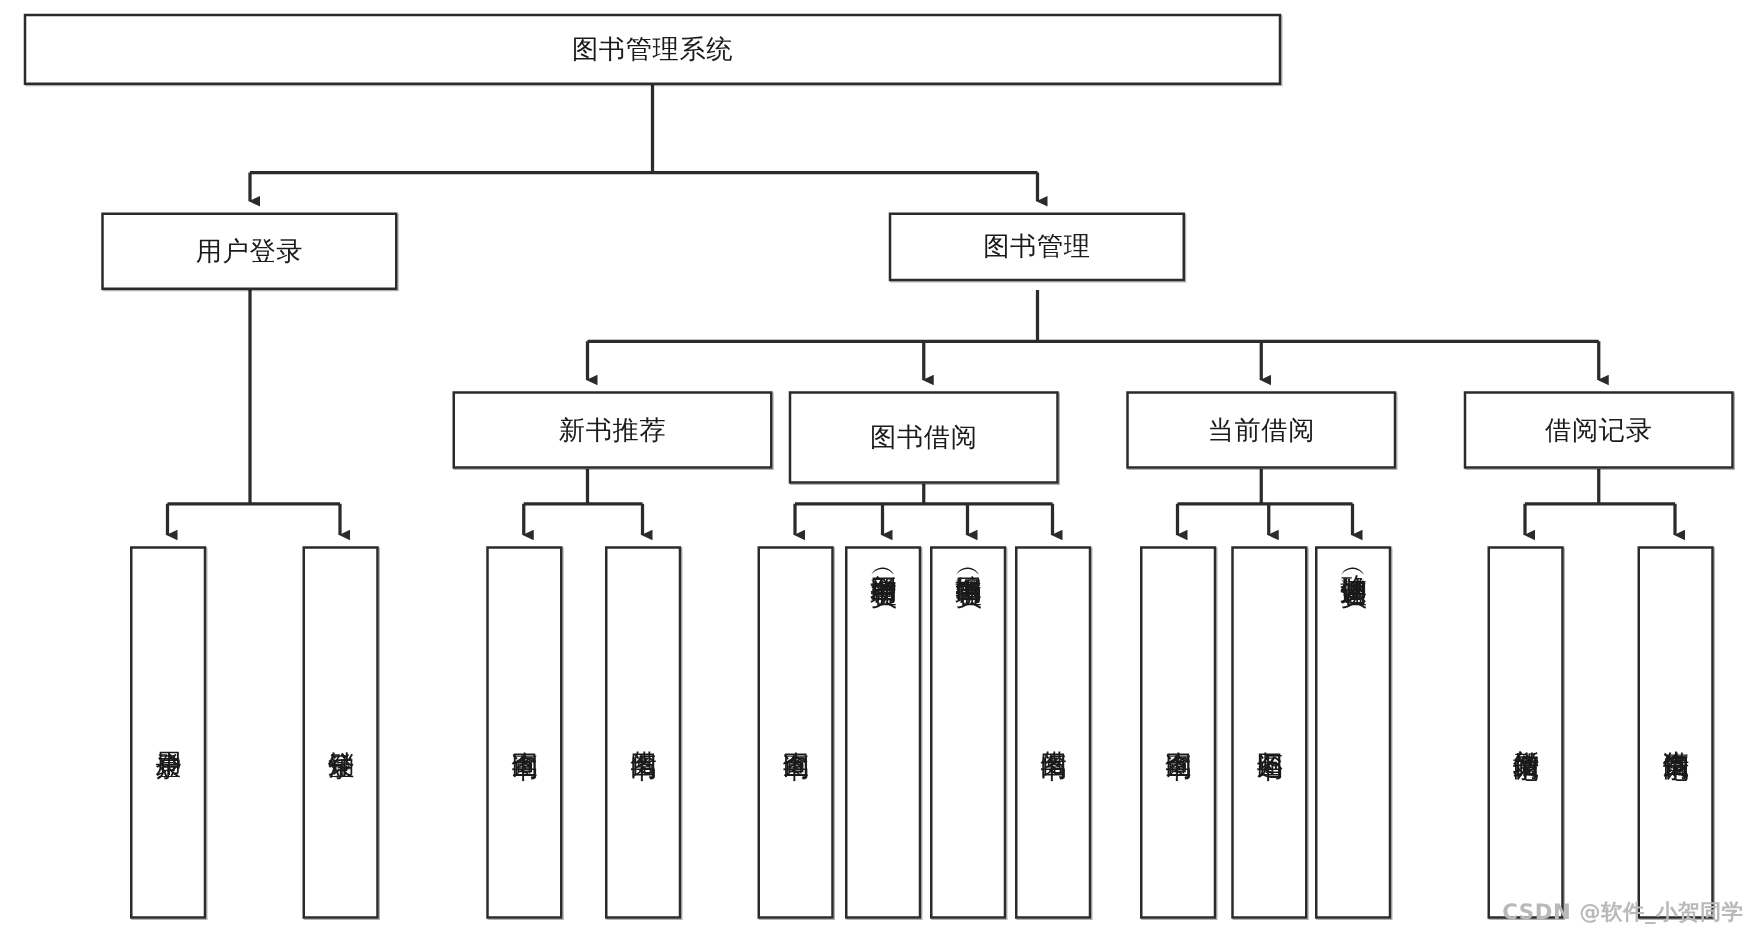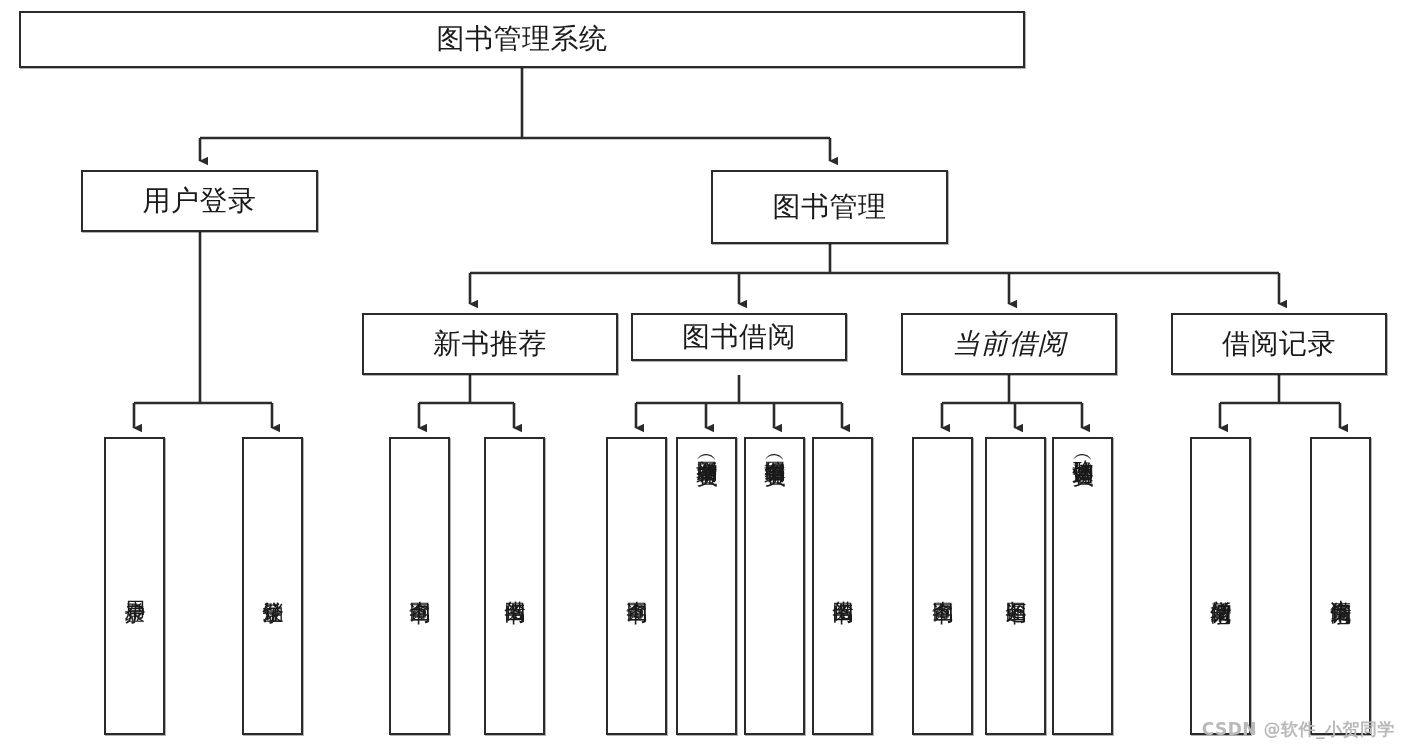--- a/index.html
+++ b/index.html
@@ -33,21 +33,21 @@
     background: #ffffff;
     border: 2px solid #2b2b2b;
     box-shadow: 1px 1px 0 rgba(0,0,0,0.30);
     display: flex;
     align-items: center;
     justify-content: center;
     overflow: hidden;
   }
   .node-label {
     color: #1a1a1a;
-    font-size: 28px;
+    font-size: 21px;
     line-height: 1.15;
     letter-spacing: 0.5px;
     white-space: nowrap;
     text-align: center;
   }
   .node.vertical {
     align-items: flex-start;
     justify-content: center;
     padding-top: 0;
   }
@@ -132,31 +132,31 @@
     </g>
   </svg>
 
   <div class="node" style="left: 19px; top: 11px; width: 1006px; height: 57px;">
     <span class="node-label">图书管理系统</span>
   </div>
 
   <div class="node" style="left: 81px; top: 170px; width: 237px; height: 62px;">
     <span class="node-label">用户登录</span>
   </div>
-  <div class="node" style="left: 711px; top: 170px; width: 237px; height: 74px;">
+  <div class="node" style="left: 711px; top: 170px; width: 237px; height: 55px;">
     <span class="node-label">图书管理</span>
   </div>
 
   <div class="node" style="left: 362px; top: 313px; width: 256px; height: 62px;">
     <span class="node-label">新书推荐</span>
   </div>
-  <div class="node" style="left: 631px; top: 313px; width: 216px; height: 48px;">
+  <div class="node" style="left: 631px; top: 313px; width: 216px; height: 74px;">
     <span class="node-label">图书借阅</span>
   </div>
-  <div class="node" style="left: 901px; top: 313px; width: 216px; height: 62px; font-style: italic;">
+  <div class="node" style="left: 901px; top: 313px; width: 216px; height: 62px;">
     <span class="node-label">当前借阅</span>
   </div>
   <div class="node" style="left: 1171px; top: 313px; width: 216px; height: 62px;">
     <span class="node-label">借阅记录</span>
   </div>
 
   <div class="node vertical mid" style="left: 104px; top: 437px; width: 61px; height: 298px;">
     <span class="node-label">用户登录</span>
   </div>
   <div class="node vertical mid" style="left: 242px; top: 437px; width: 61px; height: 298px;">

